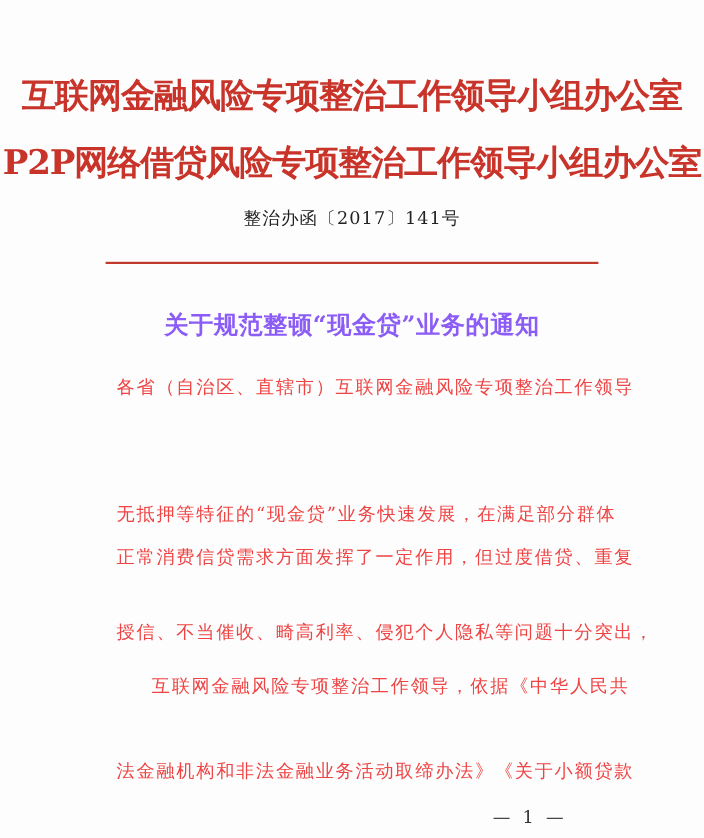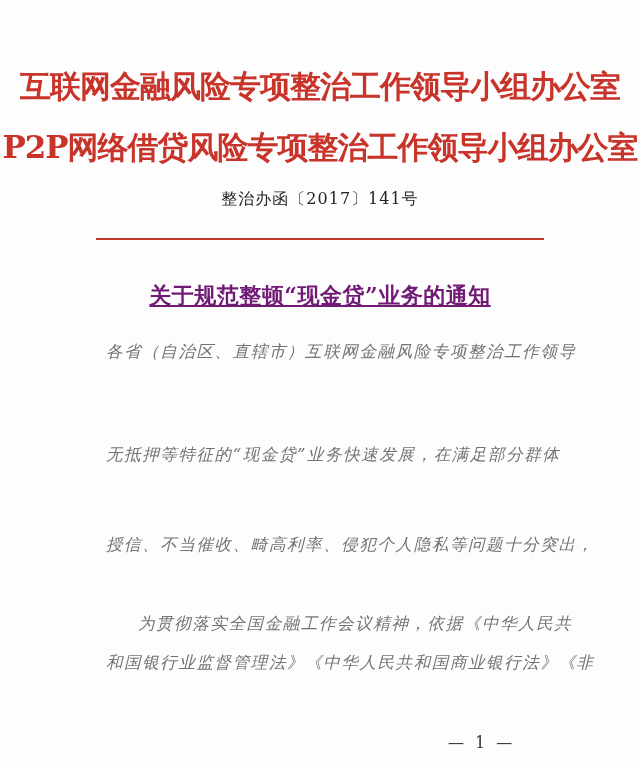--- a/index.html
+++ b/index.html
@@ -21,42 +21,43 @@
   .docno {
     position: absolute; top: 189px; left: 0; width: 640px; text-align: center;
     font-size: 16px; color: #222; letter-spacing: 1px;
   }
   .redline {
     position: absolute; top: 238px; left: 96px; width: 448px; height: 2px;
     background: #c0392b;
   }
   .title {
     position: absolute; top: 281px; left: 0; width: 640px; text-align: center;
-    font-size: 22px; font-weight: bold; color: #701a75; letter-spacing: 0.5px; text-decoration: underline;
+    font-size: 22px; font-weight: bold; color: #8b5cf6; letter-spacing: 0.5px;
   }
   .body-line {
     position: absolute; left: 106px; width: 430px;
-    font-size: 16.5px; color: #737373; letter-spacing: 1.6px; white-space: nowrap; font-style: italic;
+    font-size: 16.5px; color: #ef4444; letter-spacing: 1.6px; white-space: nowrap;
   }
   .indent { left: 138px; }
   .pagenum {
     position: absolute; top: 733px; left: 448px; font-size: 16px; color: #333;
     letter-spacing: 3px;
   }
 </style>
 </head>
 <body>
 
 <div class="page">
   <div class="header-line" id="h1">互联网金融风险专项整治工作领导小组办公室</div>
   <div class="header-line" id="h2">P2P网络借贷风险专项整治工作领导小组办公室</div>
   <div class="docno">整治办函〔2017〕141号</div>
   <div class="redline"></div>
   <div class="title">关于规范整顿“现金贷”业务的通知</div>
 
   <div class="body-line" style="top:341px">各省（自治区、直辖市）互联网金融风险专项整治工作领导</div>
-  <div class="body-line" style="top:444px">无抵押等特征的“现金贷”业务快速发展，在满足部分群体</div>
-  <div class="body-line" style="top:534px">授信、不当催收、畸高利率、侵犯个人隐私等问题十分突出，</div>
-  <div class="body-line indent" style="top:613px">为贯彻落实全国金融工作会议精神，依据《中华人民共</div>
-  <div class="body-line" style="top:652px">和国银行业监督管理法》《中华人民共和国商业银行法》《非</div>
+  <div class="body-line" style="top:457px">无抵押等特征的“现金贷”业务快速发展，在满足部分群体</div>
+  <div class="body-line" style="top:496px">正常消费信贷需求方面发挥了一定作用，但过度借贷、重复</div>
+  <div class="body-line" style="top:564px">授信、不当催收、畸高利率、侵犯个人隐私等问题十分突出，</div>
+  <div class="body-line indent" style="top:613px">互联网金融风险专项整治工作领导，依据《中华人民共</div>
+  <div class="body-line" style="top:690px">法金融机构和非法金融业务活动取缔办法》《关于小额贷款</div>
 
   <div class="pagenum">— 1 —</div>
 </div>
 
 </body></html>

